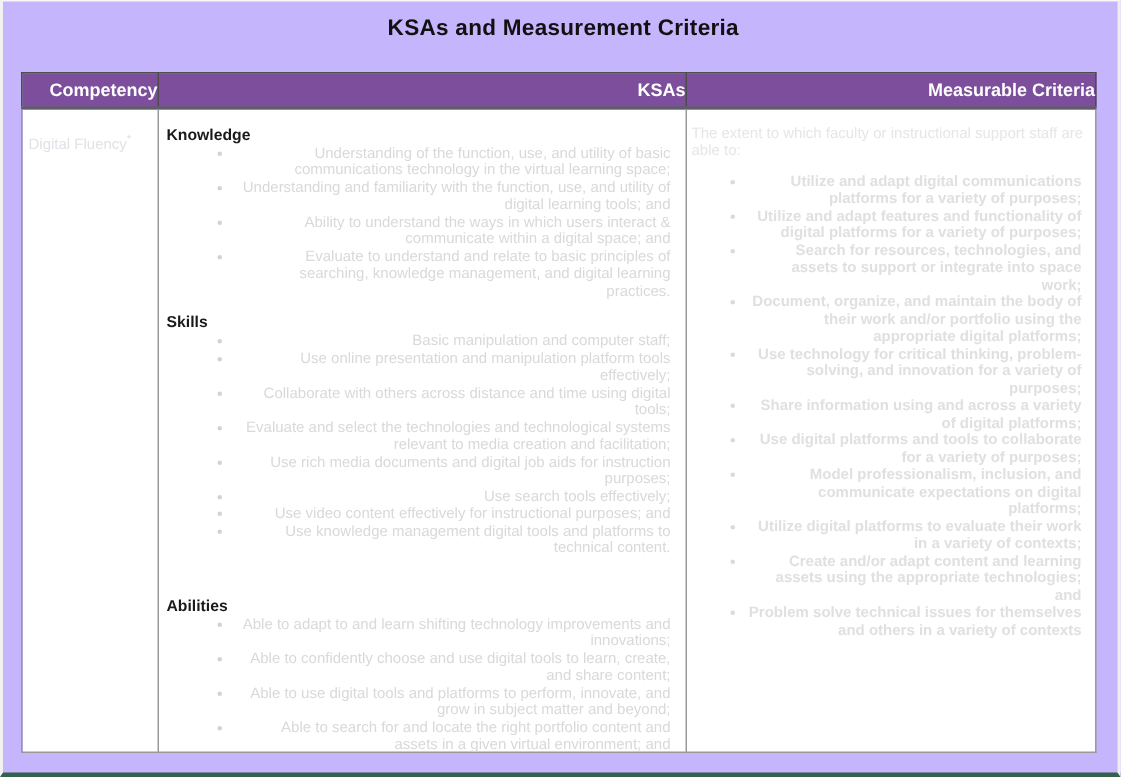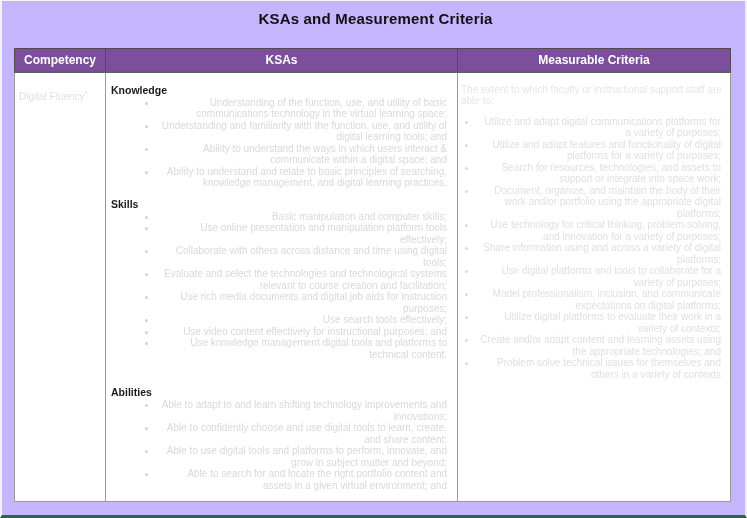--- a/index.html
+++ b/index.html
@@ -35,21 +35,21 @@
   }
   .ksa-table col.c-comp { width: 91px; }
   .ksa-table col.c-ksas { width: 352px; }
   .ksa-table col.c-crit { width: 273px; }
   .ksa-table th {
     background: #7c4e9b;
     color: #ffffff;
     font-size: 12px;
     font-weight: bold;
     height: 23px;
-    text-align: center;
+    text-align: right;
     vertical-align: middle;
     border: 1px solid #4d4d4d;
     border-bottom: 2px solid #5e5e66;
     padding: 0;
   }
   .ksa-table td {
     border: 1px solid #9a9a9a;
     vertical-align: top;
     height: 430px;
     overflow: hidden;
@@ -90,21 +90,21 @@
   .cell-ksas .section { margin-bottom: 0; }
   .cell-ksas .section.skills { margin-top: 9px; }
   .cell-ksas .section.abilities { margin-top: 26px; }
 
   .criteria-intro {
     font-size: 10px;
     line-height: 11.5px;
     color: #e6e6e6;
     margin-bottom: 9px;
   }
-  .cell-crit .faint-list { margin-left: 16px; }
+  .cell-crit .faint-list { margin-left: 38px; font-weight: bold; }
   .cell-crit .faint-list li { color: #e0e0e0; }
   .cell-crit .faint-list li::marker { color: #dadada; }
 </style>
 </head>
 <body>
 
 <div class="page-frame">
 
   <div class="doc-title">KSAs and Measurement Criteria</div>
 
@@ -131,30 +131,30 @@
         </td>
 
         <td class="cell-ksas">
           <div class="cell-inner">
             <div class="section knowledge">
               <div class="section-heading">Knowledge</div>
               <ul class="faint-list">
                   <li>Understanding of the function, use, and utility of basic communications technology in the virtual learning space;</li>
                   <li>Understanding and familiarity with the function, use, and utility of digital learning tools; and</li>
                   <li>Ability to understand the ways in which users interact &amp; communicate within a digital space; and</li>
-                  <li>Ability to understand and relate to basic principles of searching, knowledge management, and digital learning practices.</li>
+                  <li>Evaluate to understand and relate to basic principles of searching, knowledge management, and digital learning practices.</li>
                 </ul>
             </div>
             <div class="section skills">
               <div class="section-heading">Skills</div>
               <ul class="faint-list">
-                  <li>Basic manipulation and computer skills;</li>
+                  <li>Basic manipulation and computer staff;</li>
                   <li>Use online presentation and manipulation platform tools effectively;</li>
                   <li>Collaborate with others across distance and time using digital tools;</li>
-                  <li>Evaluate and select the technologies and technological systems relevant to course creation and facilitation;</li>
+                  <li>Evaluate and select the technologies and technological systems relevant to media creation and facilitation;</li>
                   <li>Use rich media documents and digital job aids for instruction purposes;</li>
                   <li>Use search tools effectively;</li>
                   <li>Use video content effectively for instructional purposes; and</li>
                   <li>Use knowledge management digital tools and platforms to technical content.</li>
                 </ul>
             </div>
             <div class="section abilities">
               <div class="section-heading">Abilities</div>
               <ul class="faint-list">
                   <li>Able to adapt to and learn shifting technology improvements and innovations;</li>

